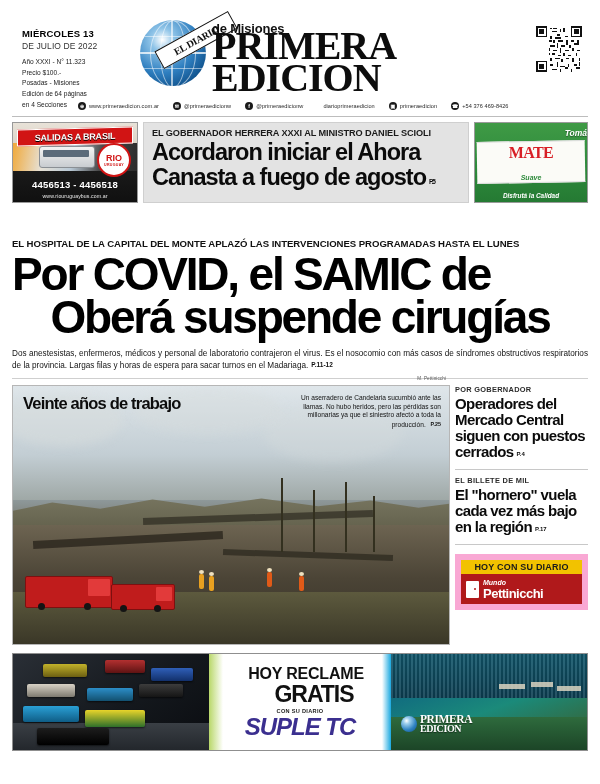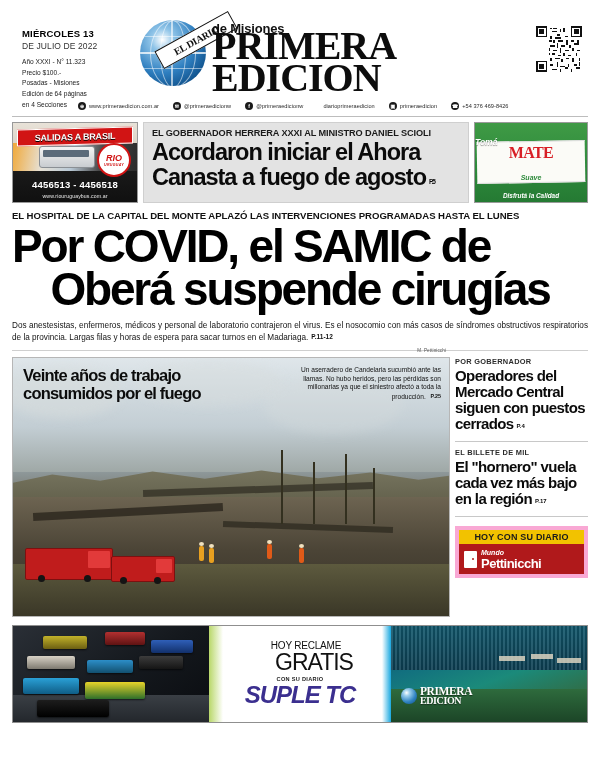--- a/index.html
+++ b/index.html
@@ -47,48 +47,48 @@
     background:linear-gradient(#e8e2d8,#cfc6b6 55%,#1b1b1b 55%,#101010 100%);}
   .bus-title{position:absolute;top:5px;left:4px;right:4px;height:15px;background:#d11414;
     border:1px solid #fff;display:flex;align-items:center;justify-content:center;transform:skewY(-1.5deg);}
   .bus-title span{color:#fff;font-size:9px;font-weight:bold;letter-spacing:-.2px;text-shadow:0 1px 0 #000;}
   .bus-img{position:absolute;top:20px;left:0;right:0;height:28px;
     background:linear-gradient(100deg,#f0a93a 0%,#e6e1d6 25%,#b9c9d6 48%,#4a4a4a 70%,#2b2b2b 100%);}
   .bus-shape{position:absolute;left:26px;top:23px;width:54px;height:20px;border-radius:3px;
     background:linear-gradient(#f4f4f4,#c8ccd0);border:1px solid #8a8f94;}
   .bus-shape:before{content:"";position:absolute;left:3px;top:3px;width:46px;height:7px;background:#5b6b7a;border-radius:1px;}
   .bus-circ{position:absolute;right:6px;top:20px;width:30px;height:30px;border-radius:50%;background:#fff;border:2px solid #d11414;
-    display:flex;flex-direction:column;align-items:center;justify-content:center;font-style:italic;}
+    display:flex;flex-direction:column;align-items:center;justify-content:center;}
   .bus-circ .c1{color:#d11414;font-size:9px;font-weight:bold;line-height:9px;}
   .bus-circ .c2{color:#d11414;font-size:3.6px;font-weight:bold;letter-spacing:.3px;}
   .bus-phone{position:absolute;left:0;right:0;bottom:12px;text-align:center;color:#fff;font-size:9.5px;font-weight:bold;letter-spacing:.2px;}
   .bus-web{position:absolute;left:0;right:0;bottom:3px;text-align:center;color:#e9e9e9;font-size:5.2px;letter-spacing:.1px;}
 
   .ad-center{flex:1;background:#e3e3e3;border:1px solid #cfcfcf;padding:5px 8px 3px 8px;box-sizing:border-box;position:relative;}
   .ad-kicker{font-size:9.2px;font-weight:bold;color:#1a1a1a;letter-spacing:-.1px;line-height:11px;}
   .ad-head{font-size:23.5px;font-weight:bold;color:#0b0b0b;line-height:25px;letter-spacing:-1px;margin-top:1px;}
   .pref{font-size:6.5px;font-weight:bold;vertical-align:1px;margin-left:3px;}
 
   .ad-mate{width:112px;flex:0 0 112px;border:1px solid #9a9a9a;position:relative;overflow:hidden;
     background:linear-gradient(#3f9a45,#2e8a3c 55%,#257a33 100%);}
   .mate-scroll{position:absolute;left:2px;right:2px;top:18px;height:40px;background:#fbfbf7;
     border-top:1px solid #ddd;border-bottom:1px solid #ddd;transform:rotate(-1deg);}
-  .mate-toma{position:absolute;top:14px;left:0;right:0;text-align:left;color:#fff;font-size:8.5px;
+  .mate-toma{position:absolute;top:5px;left:0;right:0;text-align:right;color:#fff;font-size:8.5px;
     font-style:italic;font-weight:bold;z-index:3;text-shadow:0 1px 1px rgba(0,0,0,.4);}
   .mate-l1{position:absolute;top:21px;left:0;right:0;text-align:center;color:#d81f26;font-size:16px;
     font-weight:bold;letter-spacing:-.6px;z-index:4;font-family:"Liberation Serif",serif;}
   .mate-l2{position:absolute;top:35px;left:0;right:0;text-align:center;color:#d81f26;font-size:16px;
     font-weight:bold;letter-spacing:-.6px;z-index:4;font-family:"Liberation Serif",serif;}
   .mate-sub{position:absolute;top:51px;left:0;right:0;text-align:center;color:#2e8a3c;font-size:7px;
     font-style:italic;font-weight:bold;z-index:4;}
   .mate-foot{position:absolute;bottom:3px;left:0;right:0;text-align:center;color:#fff;font-size:6.4px;font-style:italic;font-weight:bold;}
 
   
   .mainwrap{padding:7px 12px 0 12px;box-sizing:border-box;}
-  .main-kicker{font-size:9.6px;font-weight:bold;color:#111;letter-spacing:-.05px;line-height:12px;}
+  .main-kicker{font-size:9.6px;font-weight:bold;color:#111;letter-spacing:-.05px;line-height:12px;margin-top:28px;}
   .main-head{font-size:46px;font-weight:bold;color:#000;line-height:43px;letter-spacing:-2.2px;margin-top:3px;}
   .main-head .l2{display:block;text-align:center;}
   .main-lede{margin-top:9px;font-size:8.2px;line-height:11px;color:#141414;text-align:justify;}
   .main-lede .pref{color:#111;}
   .thin-rule{height:1px;background:#cfcfcf;margin:7px 12px 0 12px;}
 
   
   .mid{display:flex;gap:7px;padding:6px 12px 0 12px;box-sizing:border-box;}
   .photo-col{flex:1;position:relative;}
   .photo{position:relative;width:100%;height:258px;overflow:hidden;border:1px solid #b6b6b6;
@@ -113,40 +113,40 @@
   .ph-overlay{position:absolute;left:10px;top:8px;width:230px;}
   .ph-head{font-size:16.5px;font-weight:bold;color:#0c0c0c;line-height:18px;letter-spacing:-.8px;}
   .ph-cap{position:absolute;right:8px;top:8px;width:150px;font-size:6.6px;line-height:8.6px;color:#111;text-align:right;}
   .ph-cap .pref{font-size:5.4px;}
 
   .side-col{width:133px;flex:0 0 133px;}
   .side-kicker{font-size:7.4px;font-weight:bold;color:#2b2b2b;letter-spacing:.3px;margin-bottom:2px;}
   .side-head{font-size:15px;font-weight:bold;color:#0b0b0b;line-height:16px;letter-spacing:-.6px;}
   .side-head .pref{font-size:6px;letter-spacing:0;}
   .side-rule{height:1px;background:#c8c8c8;margin:7px 0 6px 0;}
-  .ad-inmo{margin-top:9px;border:4px solid #f9a8d4;}
+  .ad-inmo{margin-top:9px;border:6px solid #f9a8d4;}
   .inmo-top{background:#f2c200;text-align:center;font-size:9px;font-weight:bold;color:#1a1a1a;letter-spacing:.2px;padding:2px 0;}
   .inmo-bot{background:#b0191b;display:flex;align-items:center;gap:4px;padding:4px 5px;}
   .inmo-door{width:13px;height:17px;background:#fff;border-radius:1px;position:relative;flex:0 0 auto;}
   .inmo-door:after{content:"";position:absolute;right:3px;top:7px;width:2px;height:2px;border-radius:50%;background:#b0191b;}
   .inmo-txt{line-height:9px;}
   .inmo-m{font-size:7px;color:#fff;font-style:italic;font-weight:bold;}
   .inmo-i{font-size:13px;color:#fff;font-weight:bold;letter-spacing:-.5px;line-height:13px;}
 
   
   .bottom{margin:8px 12px 0 12px;height:96px;border:1px solid #8f8f8f;display:flex;overflow:hidden;background:#111;}
   .bt-left{width:196px;flex:0 0 196px;position:relative;
     background:linear-gradient(145deg,#2a2f36,#14181d 55%,#0a0c10 100%);overflow:hidden;}
   .car{position:absolute;height:13px;border-radius:2px;box-shadow:0 1px 2px rgba(0,0,0,.6);}
   .track{position:absolute;left:0;right:0;bottom:0;height:28%;background:linear-gradient(#3a3f45,#23272c);}
   .bt-mid{flex:1;background:#ffffff;position:relative;display:flex;flex-direction:column;align-items:center;justify-content:center;}
   .grad-l{position:absolute;left:0;top:0;bottom:0;width:14px;background:linear-gradient(90deg,#b9d86a,#ffffff);}
   .grad-r{position:absolute;right:0;top:0;bottom:0;width:9px;background:linear-gradient(90deg,#ffffff,#19a8e0);}
-  .bm1{font-size:10px;font-weight:normal;color:#111;letter-spacing:-.2px;margin-left:12px;}
-  .bm2{font-size:23px;font-weight:normal;color:#111;letter-spacing:-1px;line-height:24px;margin-top:-1px;margin-left:28px;}
+  .bm1{font-size:16px;font-weight:bold;color:#111;letter-spacing:-.2px;margin-left:12px;}
+  .bm2{font-size:23px;font-weight:bold;color:#111;letter-spacing:-1px;line-height:24px;margin-top:-1px;margin-left:28px;}
   .bm3{font-size:5.6px;font-weight:bold;color:#222;letter-spacing:.3px;margin-top:2px;}
   .bm4{font-size:24px;font-weight:bold;font-style:italic;color:#3b2f8f;letter-spacing:-1px;line-height:26px;}
   .bt-right{width:196px;flex:0 0 196px;position:relative;
     background:linear-gradient(160deg,#0f4a5e,#12707f 30%,#1b8a7a 55%,#2f6f4a 80%,#1d4a33 100%);overflow:hidden;}
   .bt-logo{position:absolute;left:10px;bottom:16px;display:flex;align-items:center;gap:3px;}
   .bt-globe{width:16px;height:16px;border-radius:50%;
     background:radial-gradient(circle at 35% 30%,#fff 0%,#9ed0ee 20%,#2f82c2 60%,#0c4b84 100%);}
   .bt-logotext{font-family:"Liberation Serif",serif;font-weight:bold;color:#fff;font-size:11.5px;line-height:10px;letter-spacing:-.4px;text-shadow:0 1px 1px rgba(0,0,0,.5);}
   .bt-logotext .s2{display:block;font-size:10px;}
   .grassy{position:absolute;left:0;right:0;bottom:0;height:34%;background:linear-gradient(#2e6b3d,#1c4527);}
@@ -368,21 +368,20 @@
           <div class="wheel" style="left:8px;"></div>
           <div class="wheel" style="left:42px;"></div>
         </div>
         <div class="fire-person" style="left:186px;top:188px;"></div>
         <div class="fire-person" style="left:196px;top:190px;"></div>
         <div class="fire-person b" style="left:254px;top:186px;"></div>
         <div class="fire-person b" style="left:286px;top:190px;"></div>
 
         <div class="ph-overlay">
           <div class="ph-head">Veinte años de trabajo</div>
-          <div class="ph-head">consumidos por el fuego</div>
         </div>
         <div class="ph-cap">
           <span>Un aserradero de Candelaria sucumbió ante las llamas. No hubo heridos, pero las pérdidas son millonarias ya que el siniestro afectó a toda la producción.</span>
           <span class="pref">P.25</span>
         </div>
       </div>
     </div>
 
     <div class="side-col">
       <div>

